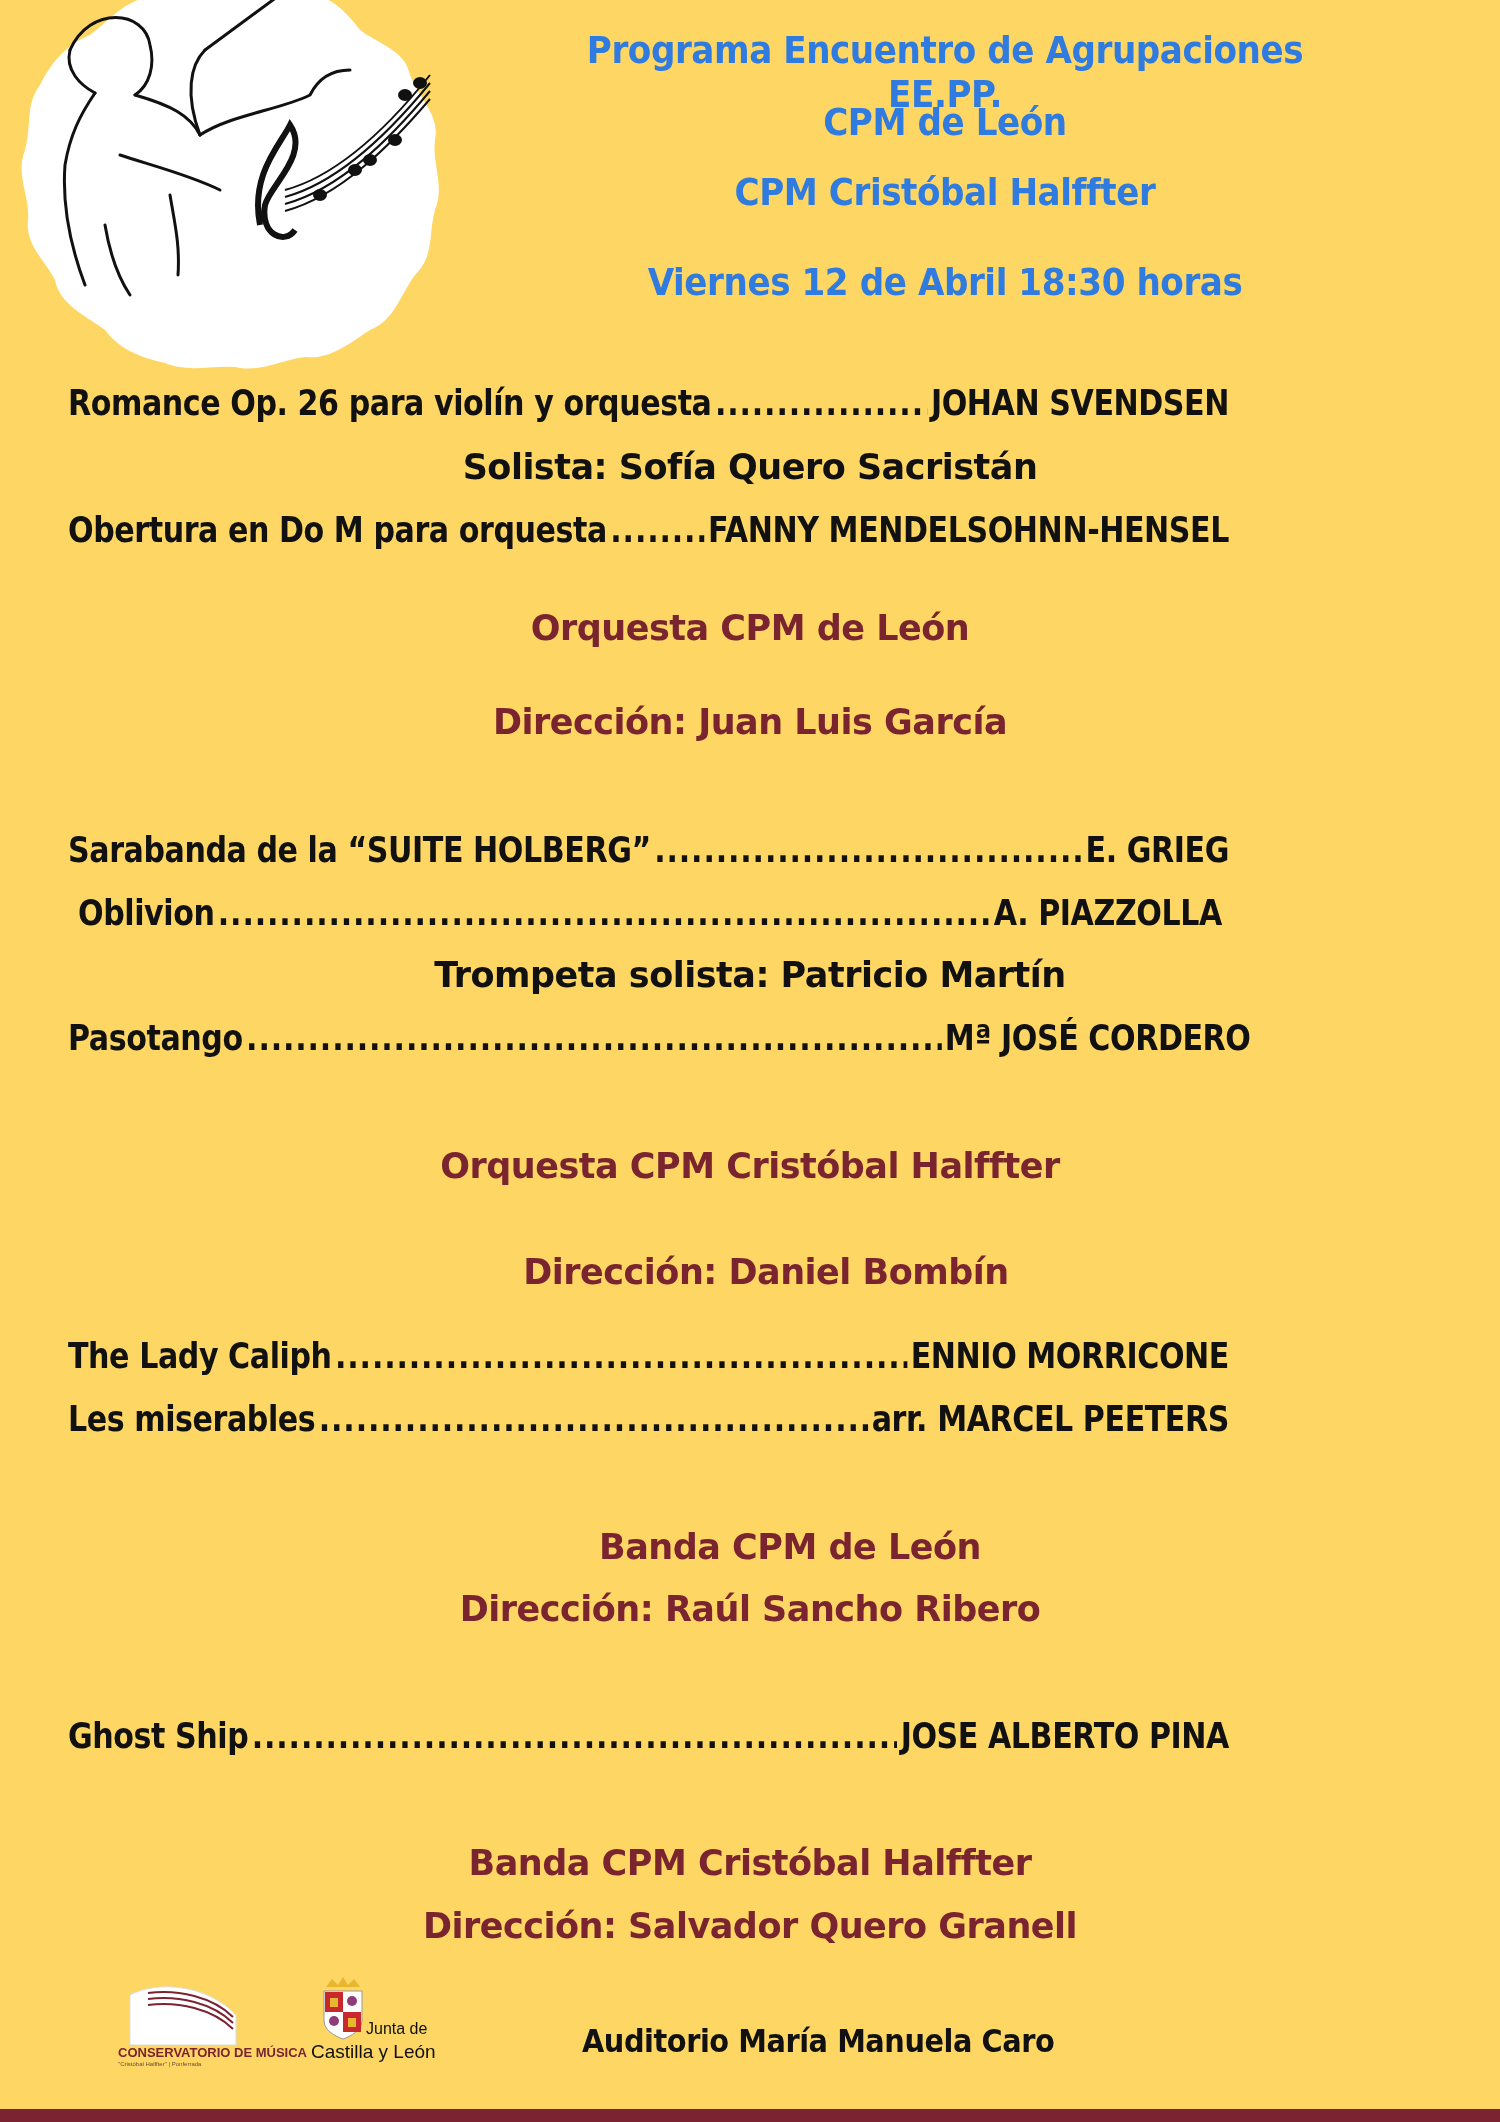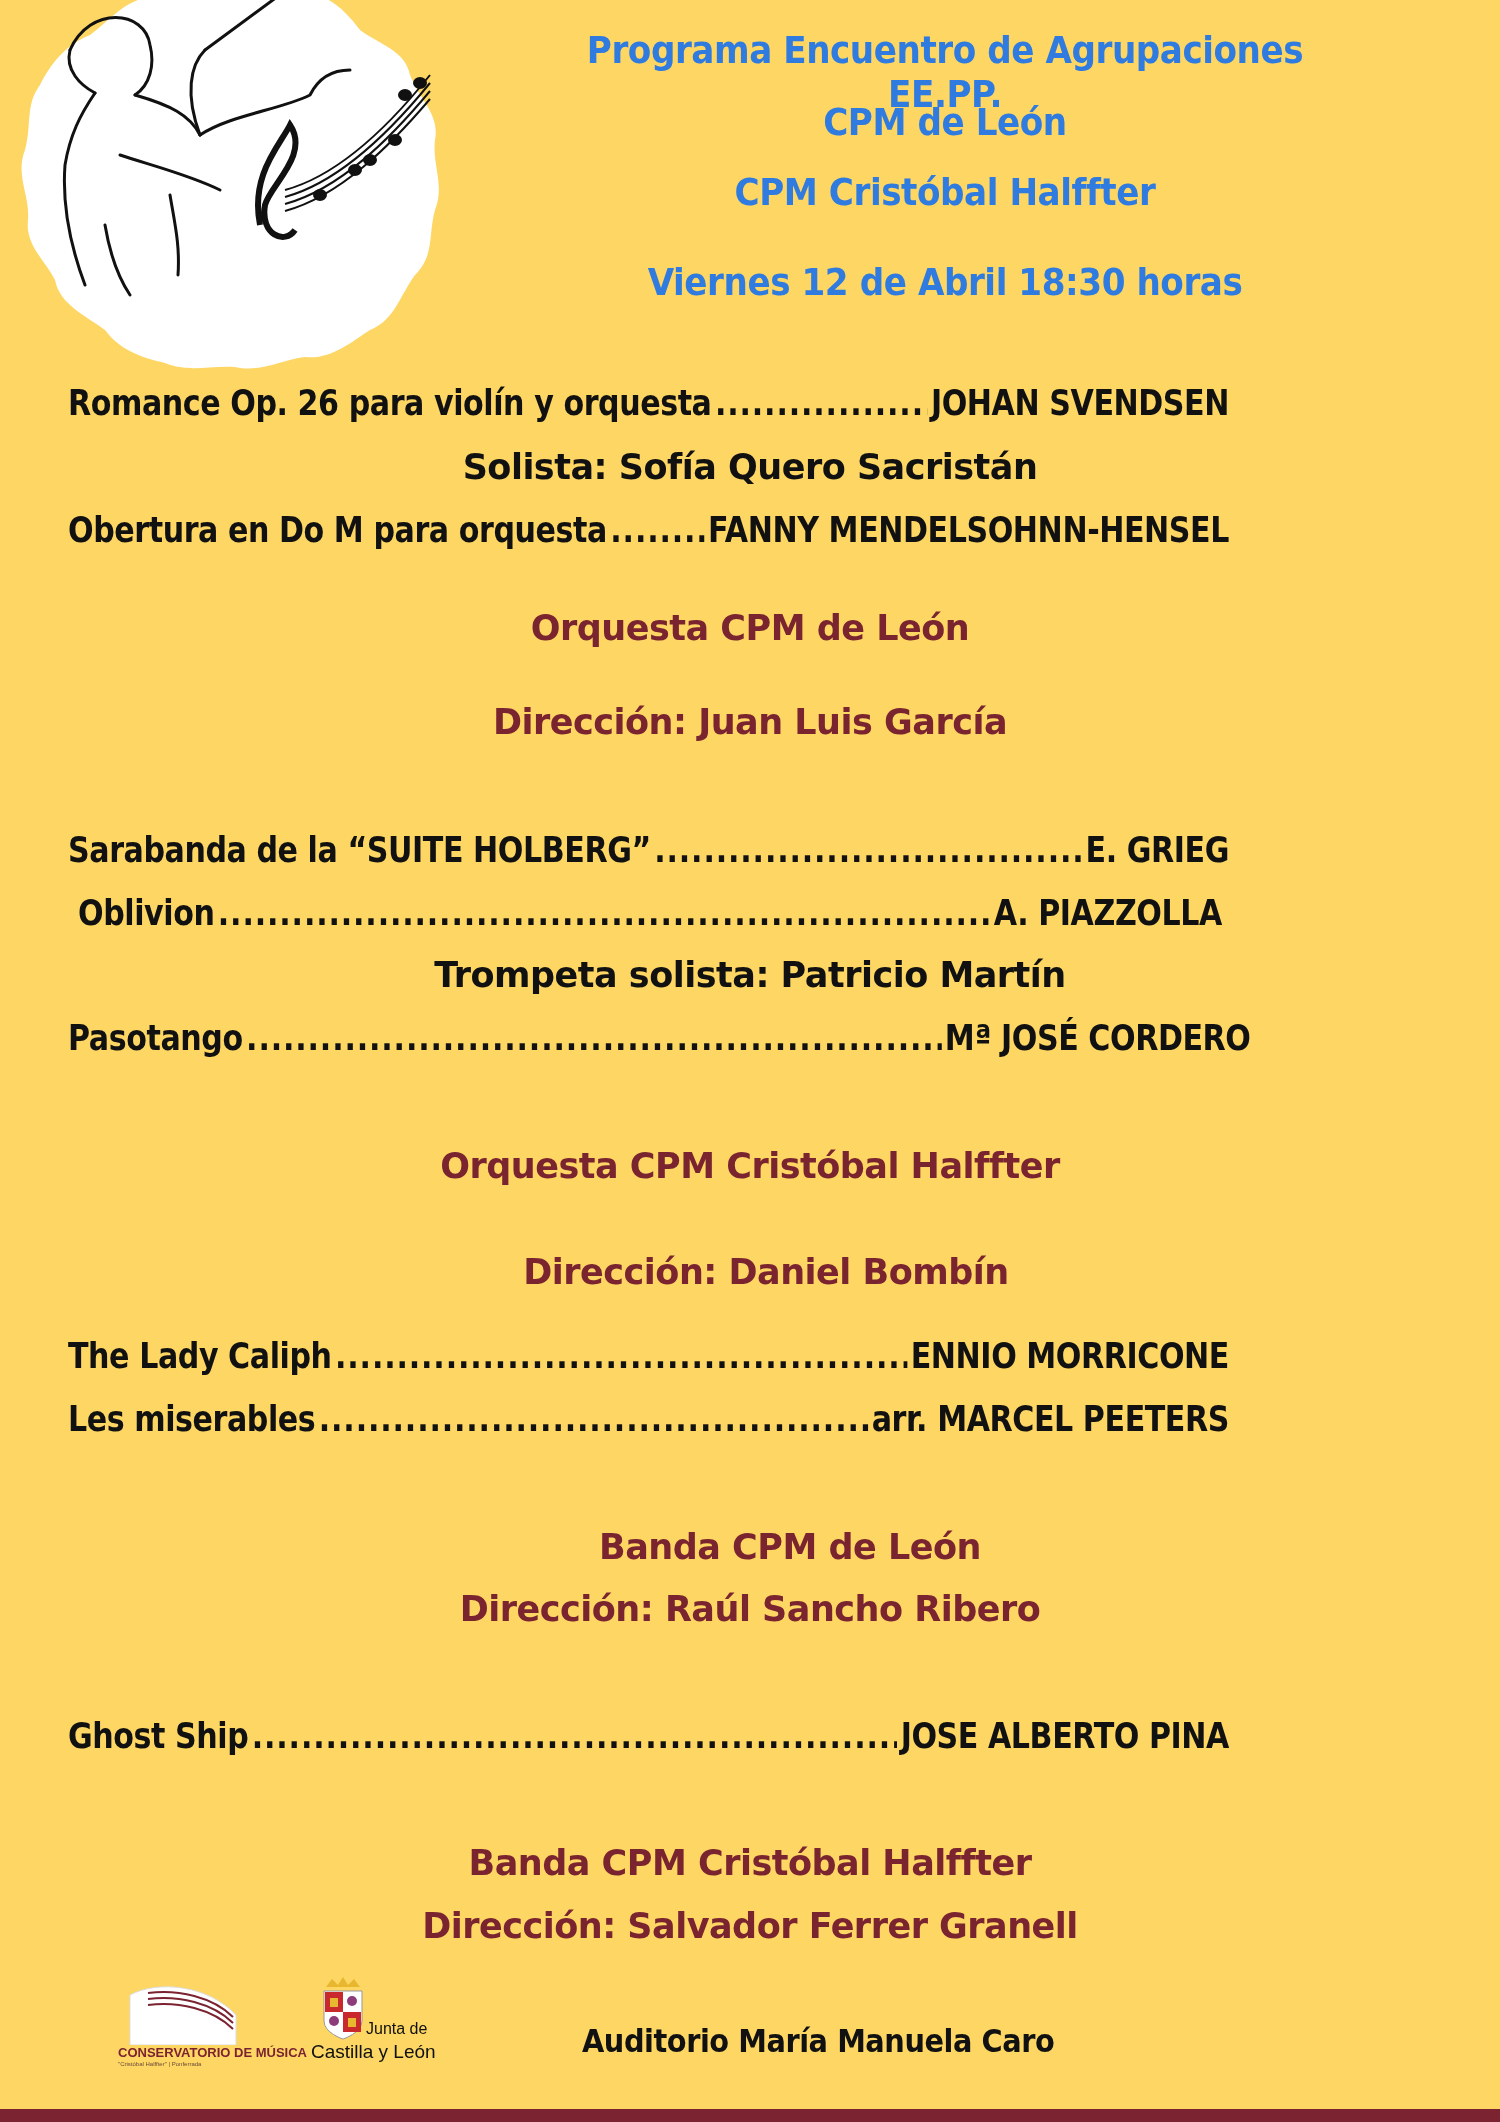--- a/index.html
+++ b/index.html
@@ -123,21 +123,21 @@
 </div>
 <div class="center-line hand ensemble" style="top:1527px;padding-left:40px;">Banda CPM de León</div>
 <div class="center-line hand ensemble" style="top:1589px;">Dirección: Raúl Sancho Ribero</div>
 
 <div class="prog-row hand" style="top:1716px;">
   <span class="title">Ghost Ship </span>
   <span class="dots">..........................................................................................................................................................................................</span>
   <span class="composer"> JOSE ALBERTO PINA</span>
 </div>
 <div class="center-line hand ensemble" style="top:1843px;">Banda CPM Cristóbal Halffter</div>
-<div class="center-line hand ensemble" style="top:1906px;">Dirección: Salvador Ferrer Granell</div>
+<div class="center-line hand ensemble" style="top:1906px;">Dirección: Salvador Quero Granell</div>
 
 <div class="logo-cons">
   <svg width="130" height="70" viewBox="0 0 130 70">
     <path d="M12,20 C40,5 90,10 118,40 L118,70 L12,70 Z" fill="#ffffff" stroke="#ddd"></path>
     <path d="M30,18 C60,14 95,22 115,42" stroke="#7b2331" stroke-width="2" fill="none"></path>
     <path d="M30,24 C60,20 95,28 115,48" stroke="#7b2331" stroke-width="2" fill="none"></path>
     <path d="M30,30 C60,26 95,34 115,54" stroke="#7b2331" stroke-width="2" fill="none"></path>
   </svg>
   <div class="cons-text">CONSERVATORIO DE MÚSICA</div>
   <div class="cons-sub">"Cristóbal Halffter" | Ponferrada</div>

